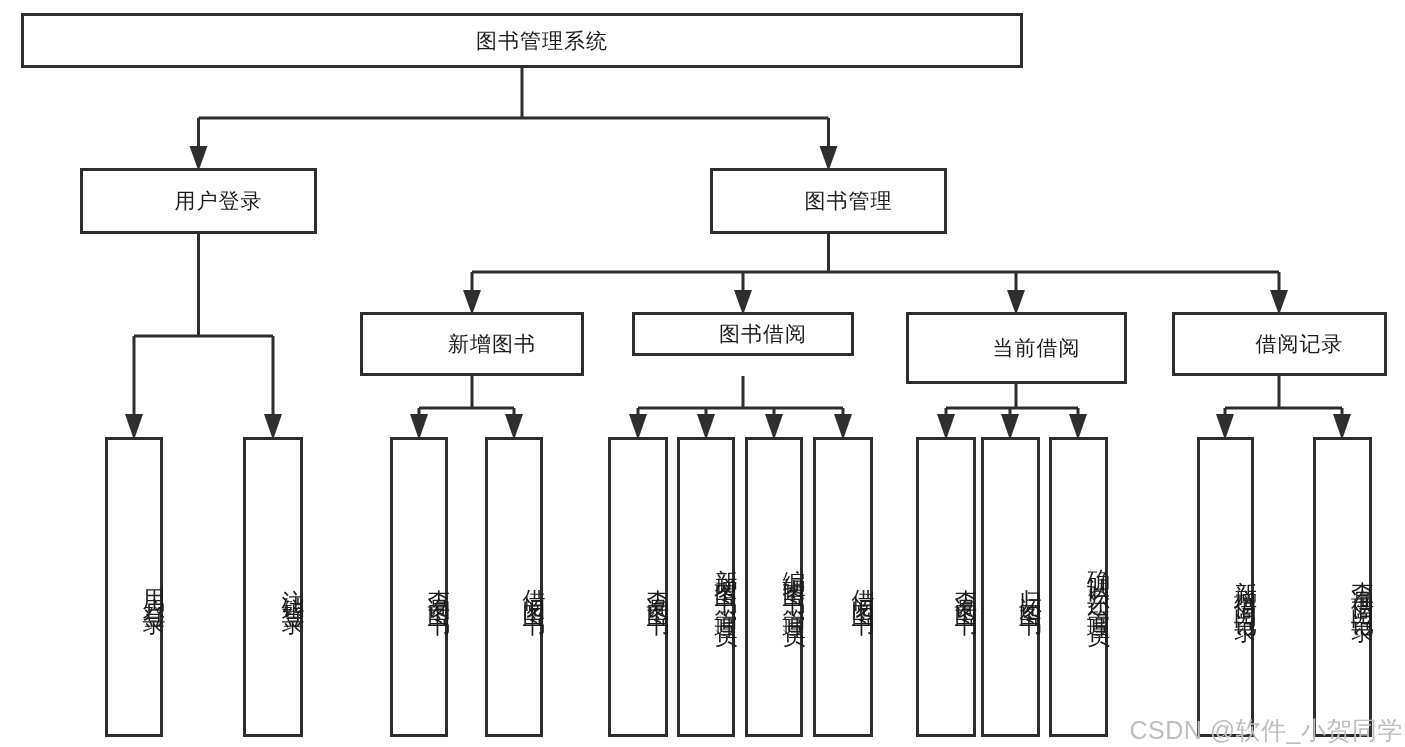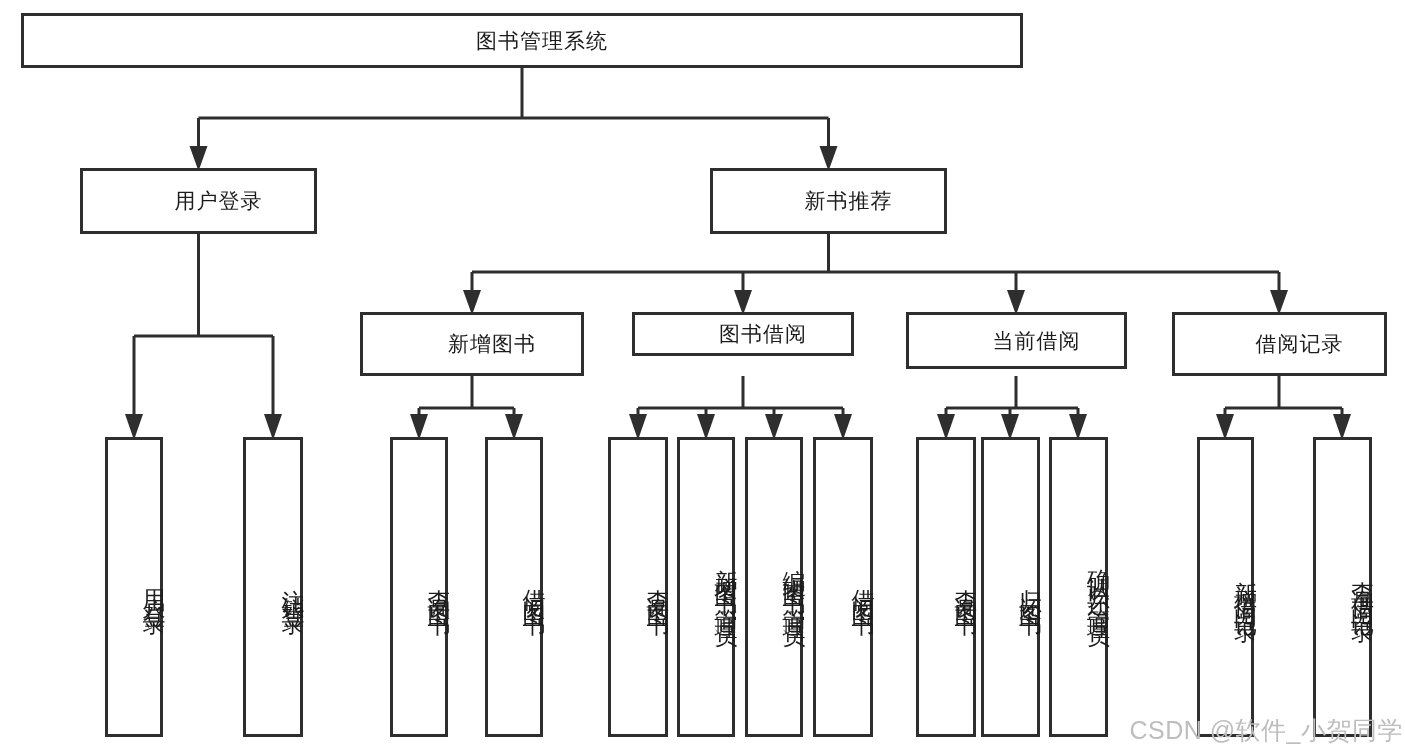--- a/index.html
+++ b/index.html
@@ -71,25 +71,25 @@
       <polygon points="1069,414 1087,414 1078,440"></polygon>
 
       <polygon points="1216,414 1234,414 1225,440"></polygon>
       <polygon points="1333,414 1351,414 1342,440"></polygon>
     </g>
   </svg>
 
   <div class="box h" style="left:21px;top:13px;width:1002px;height:55px">图书管理系统</div>
 
   <div class="box h" style="left:80px;top:168px;width:237px;height:66px">用户登录</div>
-  <div class="box h" style="left:710px;top:168px;width:237px;height:66px">新书推荐</div>
+  <div class="box h" style="left:710px;top:168px;width:237px;height:66px">图书管理</div>
 
   <div class="box h" style="left:360px;top:312px;width:224px;height:64px">新增图书</div>
   <div class="box h" style="left:632px;top:312px;width:222px;height:44px">图书借阅</div>
-  <div class="box h" style="left:906px;top:312px;width:221px;height:57px">当前借阅</div>
+  <div class="box h" style="left:906px;top:312px;width:221px;height:72px">当前借阅</div>
   <div class="box h" style="left:1172px;top:312px;width:215px;height:64px">借阅记录</div>
 
   <div class="box v" style="left:105px;top:437px;width:58px;height:300px">用户登录</div>
   <div class="box v" style="left:243px;top:437px;width:60px;height:300px">注销登录</div>
 
   <div class="box v" style="left:390px;top:437px;width:58px;height:300px">查询图书</div>
   <div class="box v" style="left:485px;top:437px;width:58px;height:300px">借阅图书</div>
 
   <div class="box v" style="left:608px;top:437px;width:60px;height:300px">查询图书</div>
   <div class="box v" style="left:677px;top:437px;width:58px;height:300px">新增图书（管理员）</div>

